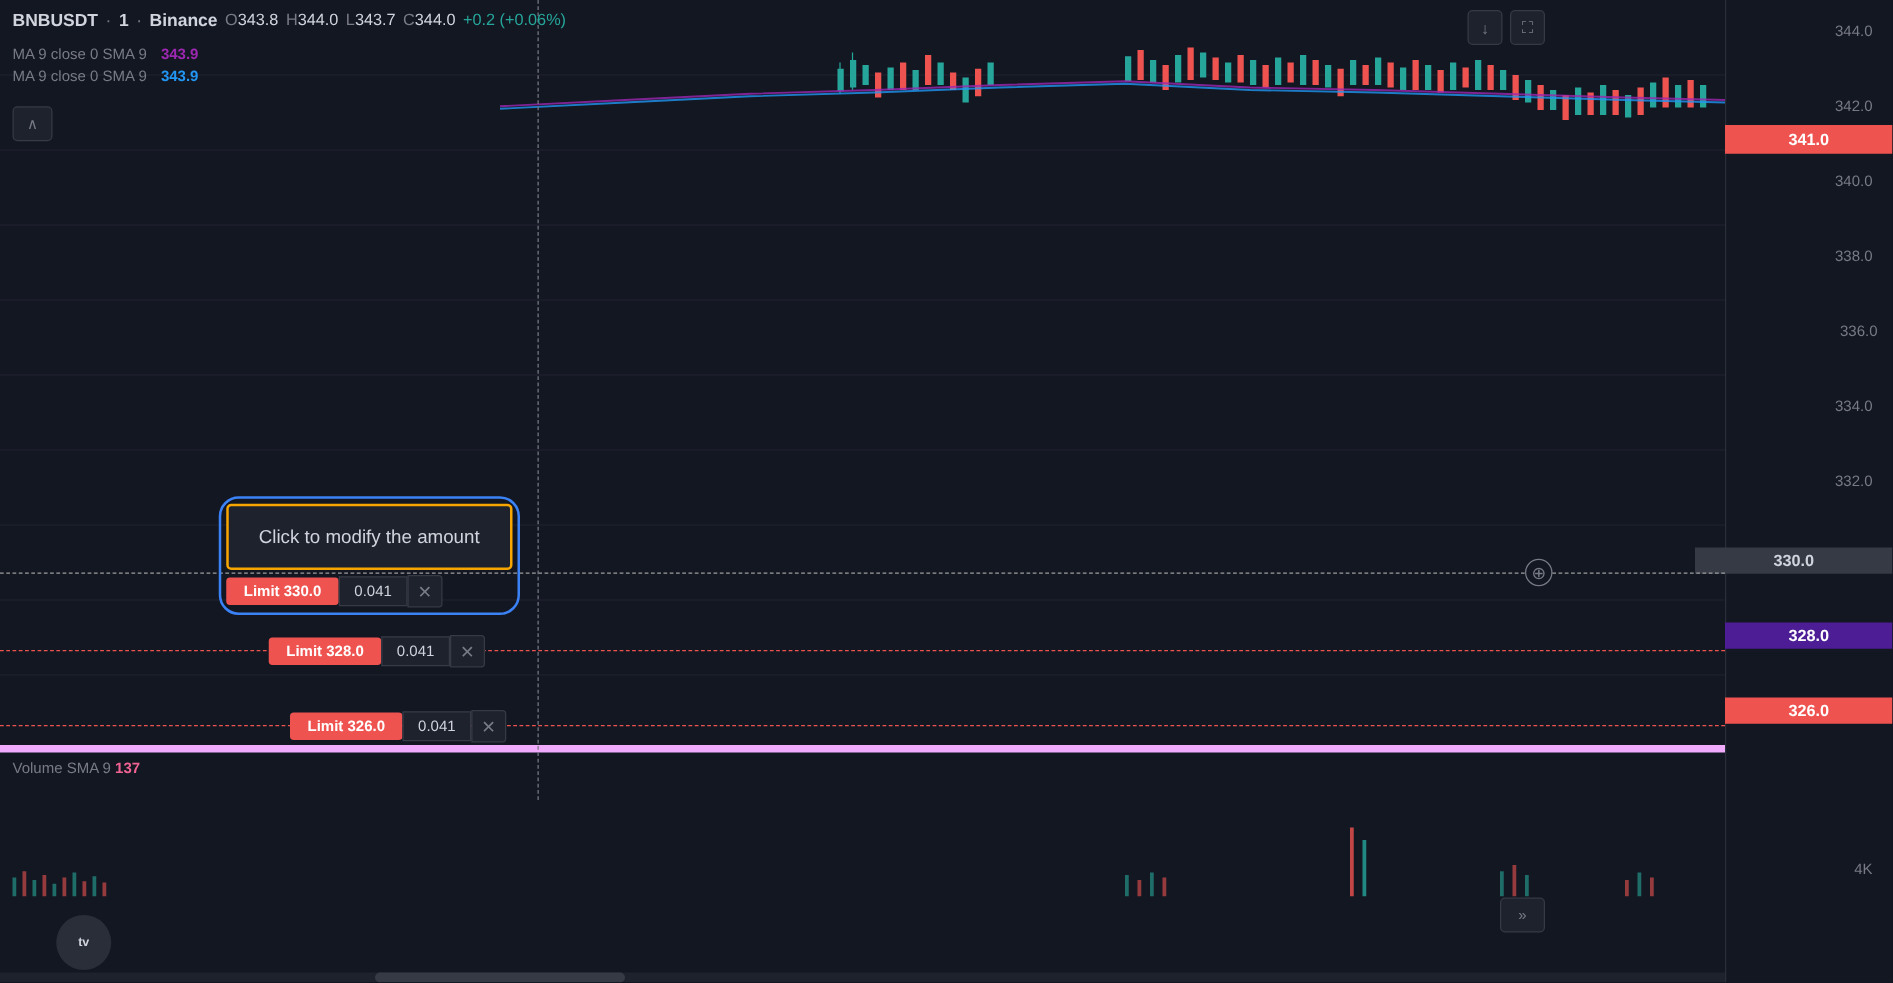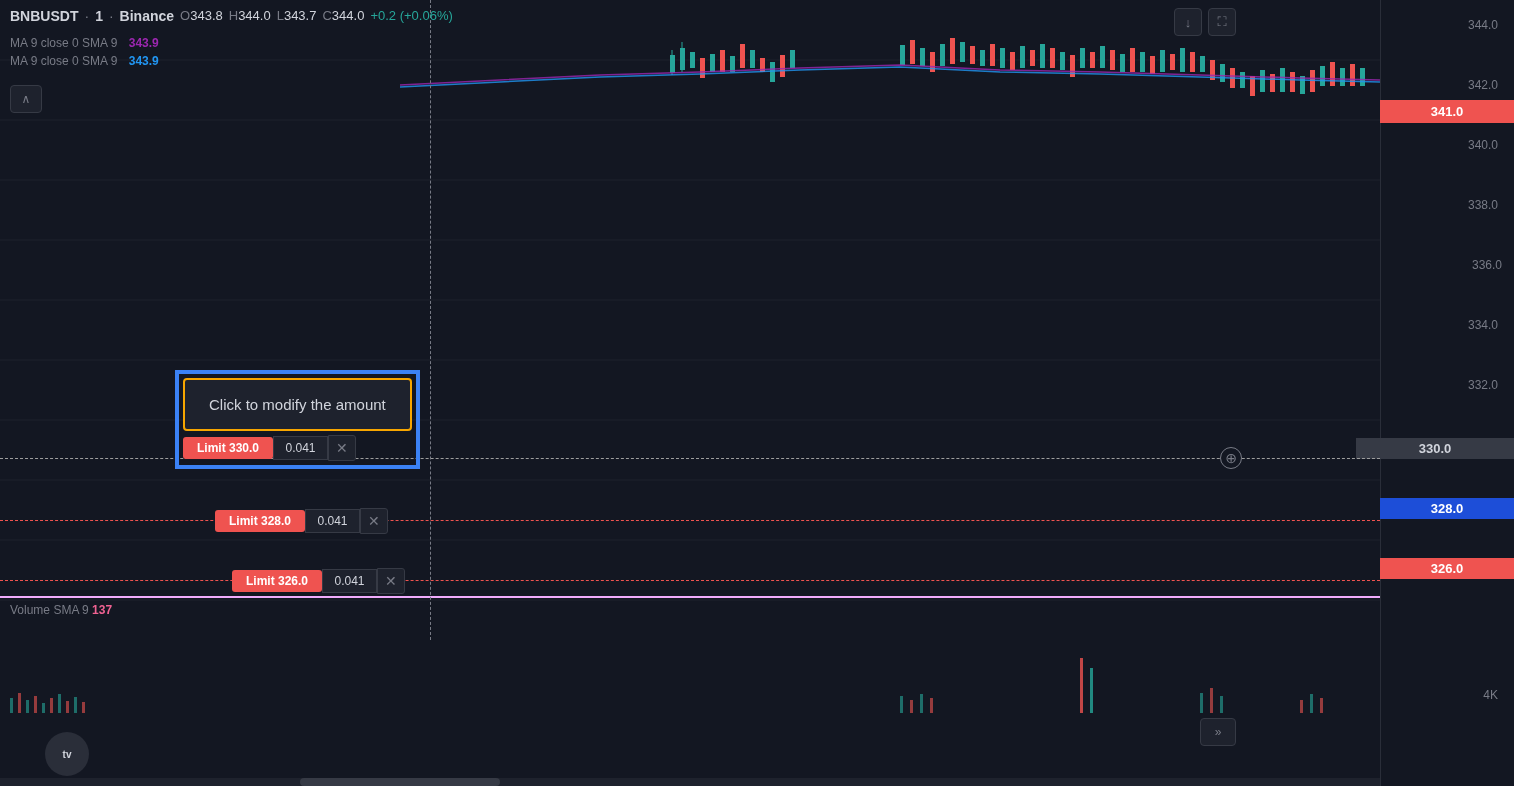--- a/index.html
+++ b/index.html
@@ -181,23 +181,23 @@
       z-index: 30;
       color: #d1d4dc;
       font-size: 15px;
       white-space: nowrap;
     }
 
     
     .order-330-container {
       position: absolute;
       left: 175px;
-      top: 370px;
-      border: 4px solid #3b82f6;
-      border-radius: 0;
+      top: 397px;
+      border: 2px solid #3b82f6;
+      border-radius: 16px;
       padding: 4px;
       z-index: 25;
     }
 
     
     .price-line-330 {
       position: absolute;
       top: 458px;
       left: 0;
       width: 1380px;
@@ -237,21 +237,21 @@
       padding: 4px 0;
     }
 
     
     #volume-section {
       position: absolute;
       bottom: 80px;
       left: 0;
       width: 1380px;
       height: 110px;
-      border-top: 2px solid #f0abfc;
+      border-top: 6px solid #f0abfc;
     }
 
     .volume-label {
       position: absolute;
       top: 5px;
       left: 10px;
       color: #787b86;
       font-size: 12px;
     }
 
@@ -573,20 +573,20 @@
   <div style="position:absolute;top:18px;right:8px;" class="price-label">344.0</div>
   <div style="position:absolute;top:78px;right:8px;" class="price-label">342.0</div>
   <div style="position:absolute;top:138px;right:8px;" class="price-label">340.0</div>
   <div style="position:absolute;top:198px;right:8px;" class="price-label">338.0</div>
   <div style="position:absolute;top:258px;right:4px;" class="price-label">336.0</div>
   <div style="position:absolute;top:318px;right:8px;" class="price-label">334.0</div>
   <div style="position:absolute;top:378px;right:8px;" class="price-label">332.0</div>
 
   <div style="position:absolute;top:438px;right:0;width:158px;background:#363a45;color:#d1d4dc;font-size:13px;font-weight:600;text-align:center;padding:3px 0;">330.0</div>
 
-  <div style="position:absolute;top:498px;right:0;width:134px;background:#1d4ed8;color:#fff;font-size:13px;font-weight:600;text-align:center;padding:3px 0;">328.0</div>
+  <div style="position:absolute;top:498px;right:0;width:134px;background:#4c1d95;color:#fff;font-size:13px;font-weight:600;text-align:center;padding:3px 0;">328.0</div>
 
   <div style="position:absolute;top:558px;right:0;width:134px;background:#ef5350;color:#fff;font-size:13px;font-weight:600;text-align:center;padding:3px 0;">326.0</div>
 
   <div style="position:absolute;bottom:84px;right:8px;" class="price-label">
     <span>4K</span>
   </div>
 </div>
 
 </body></html>

